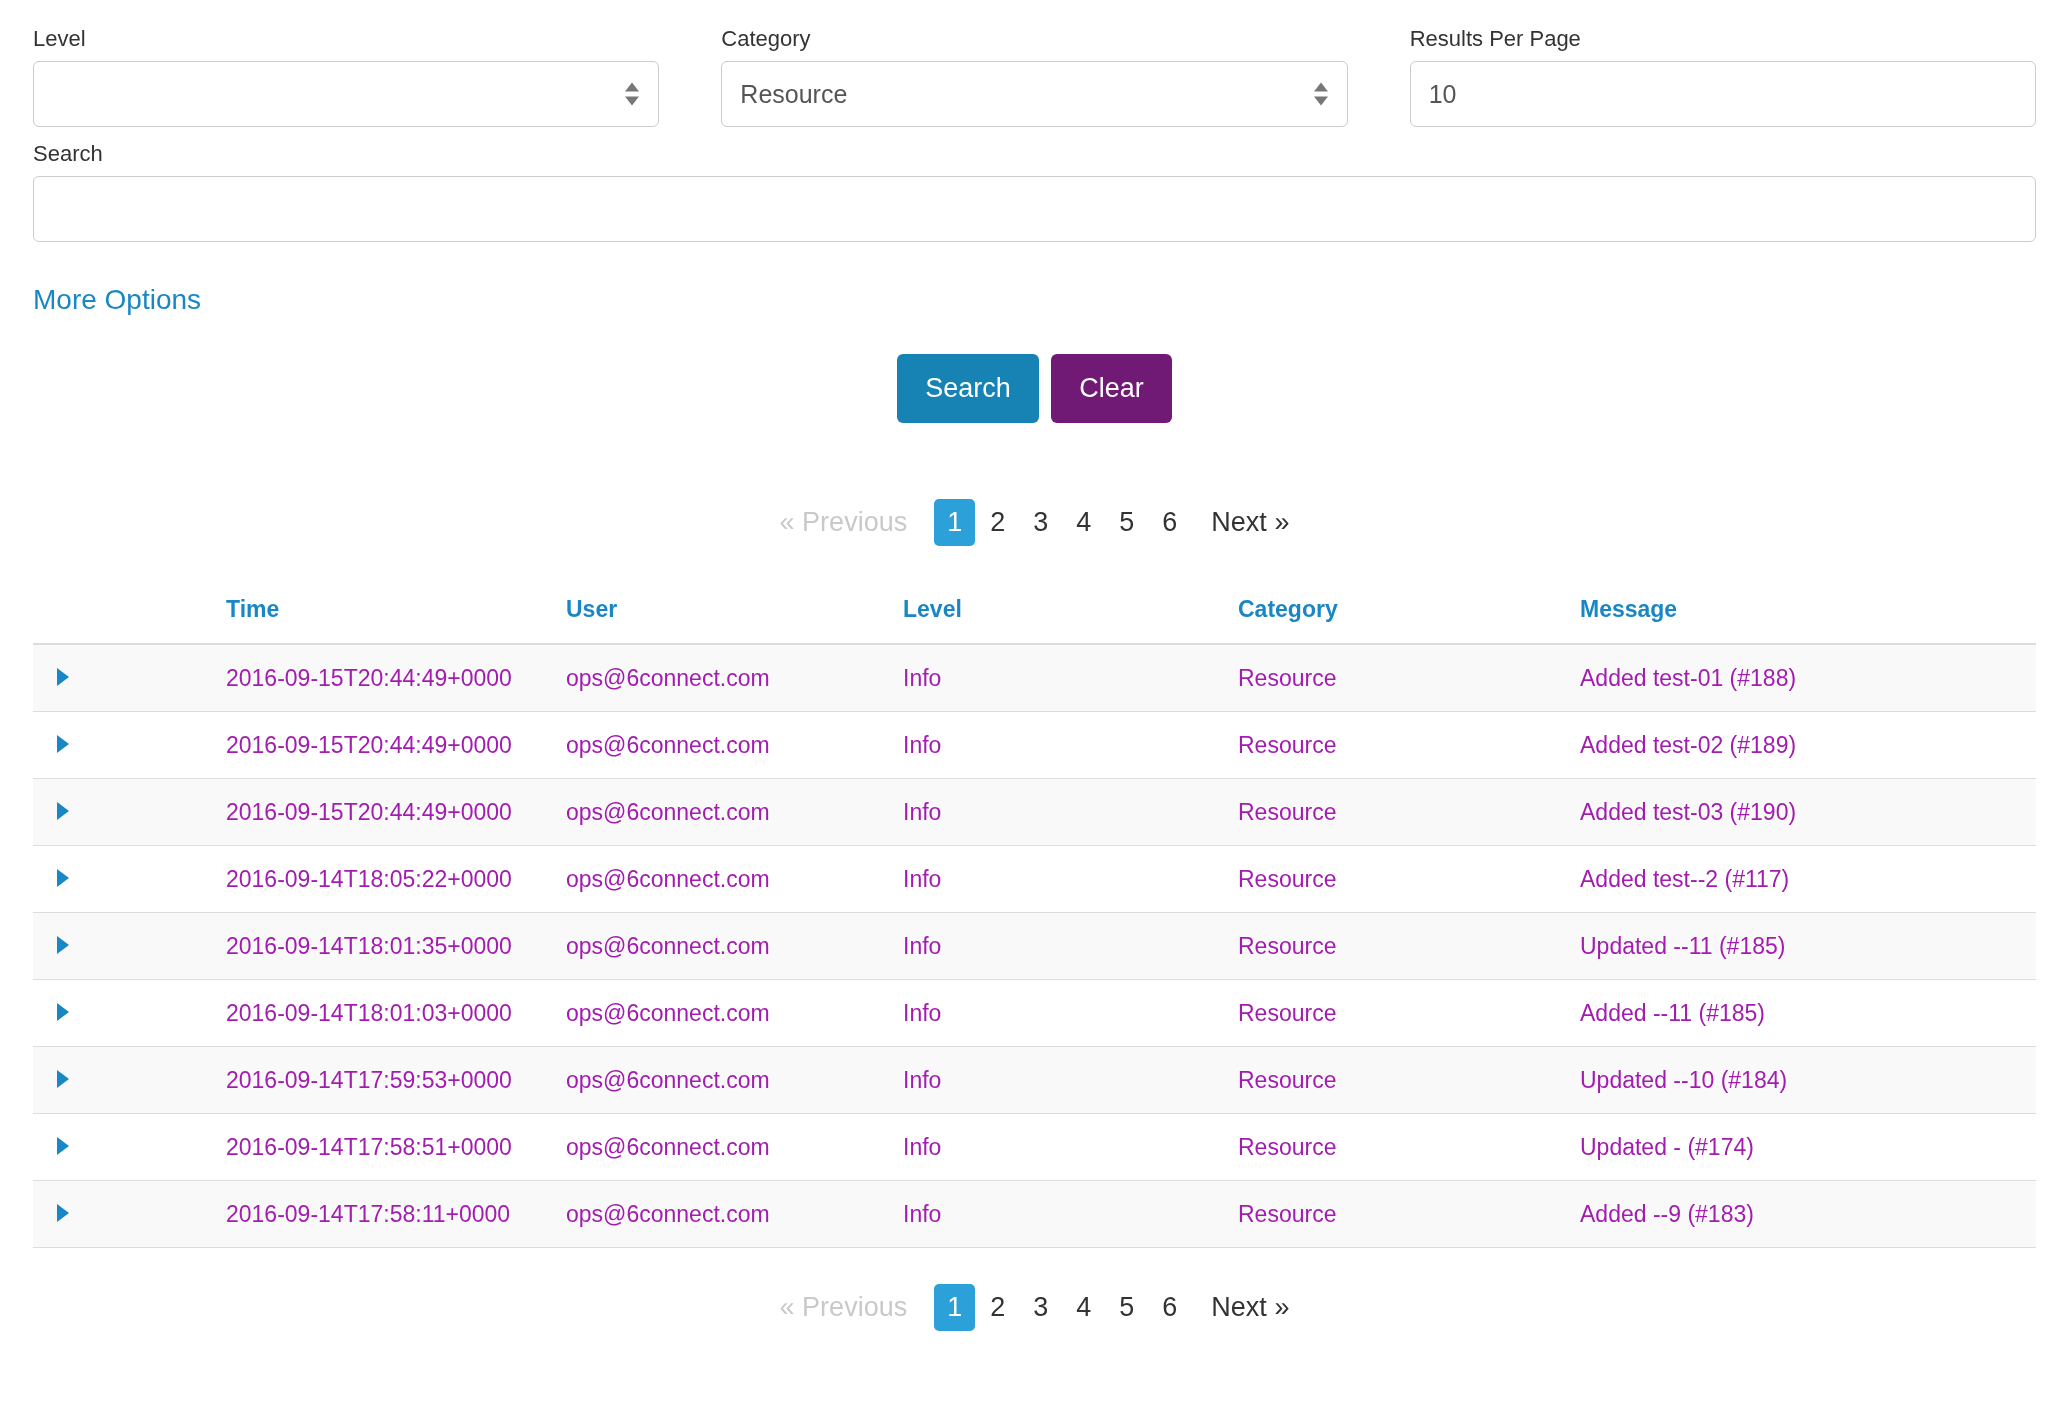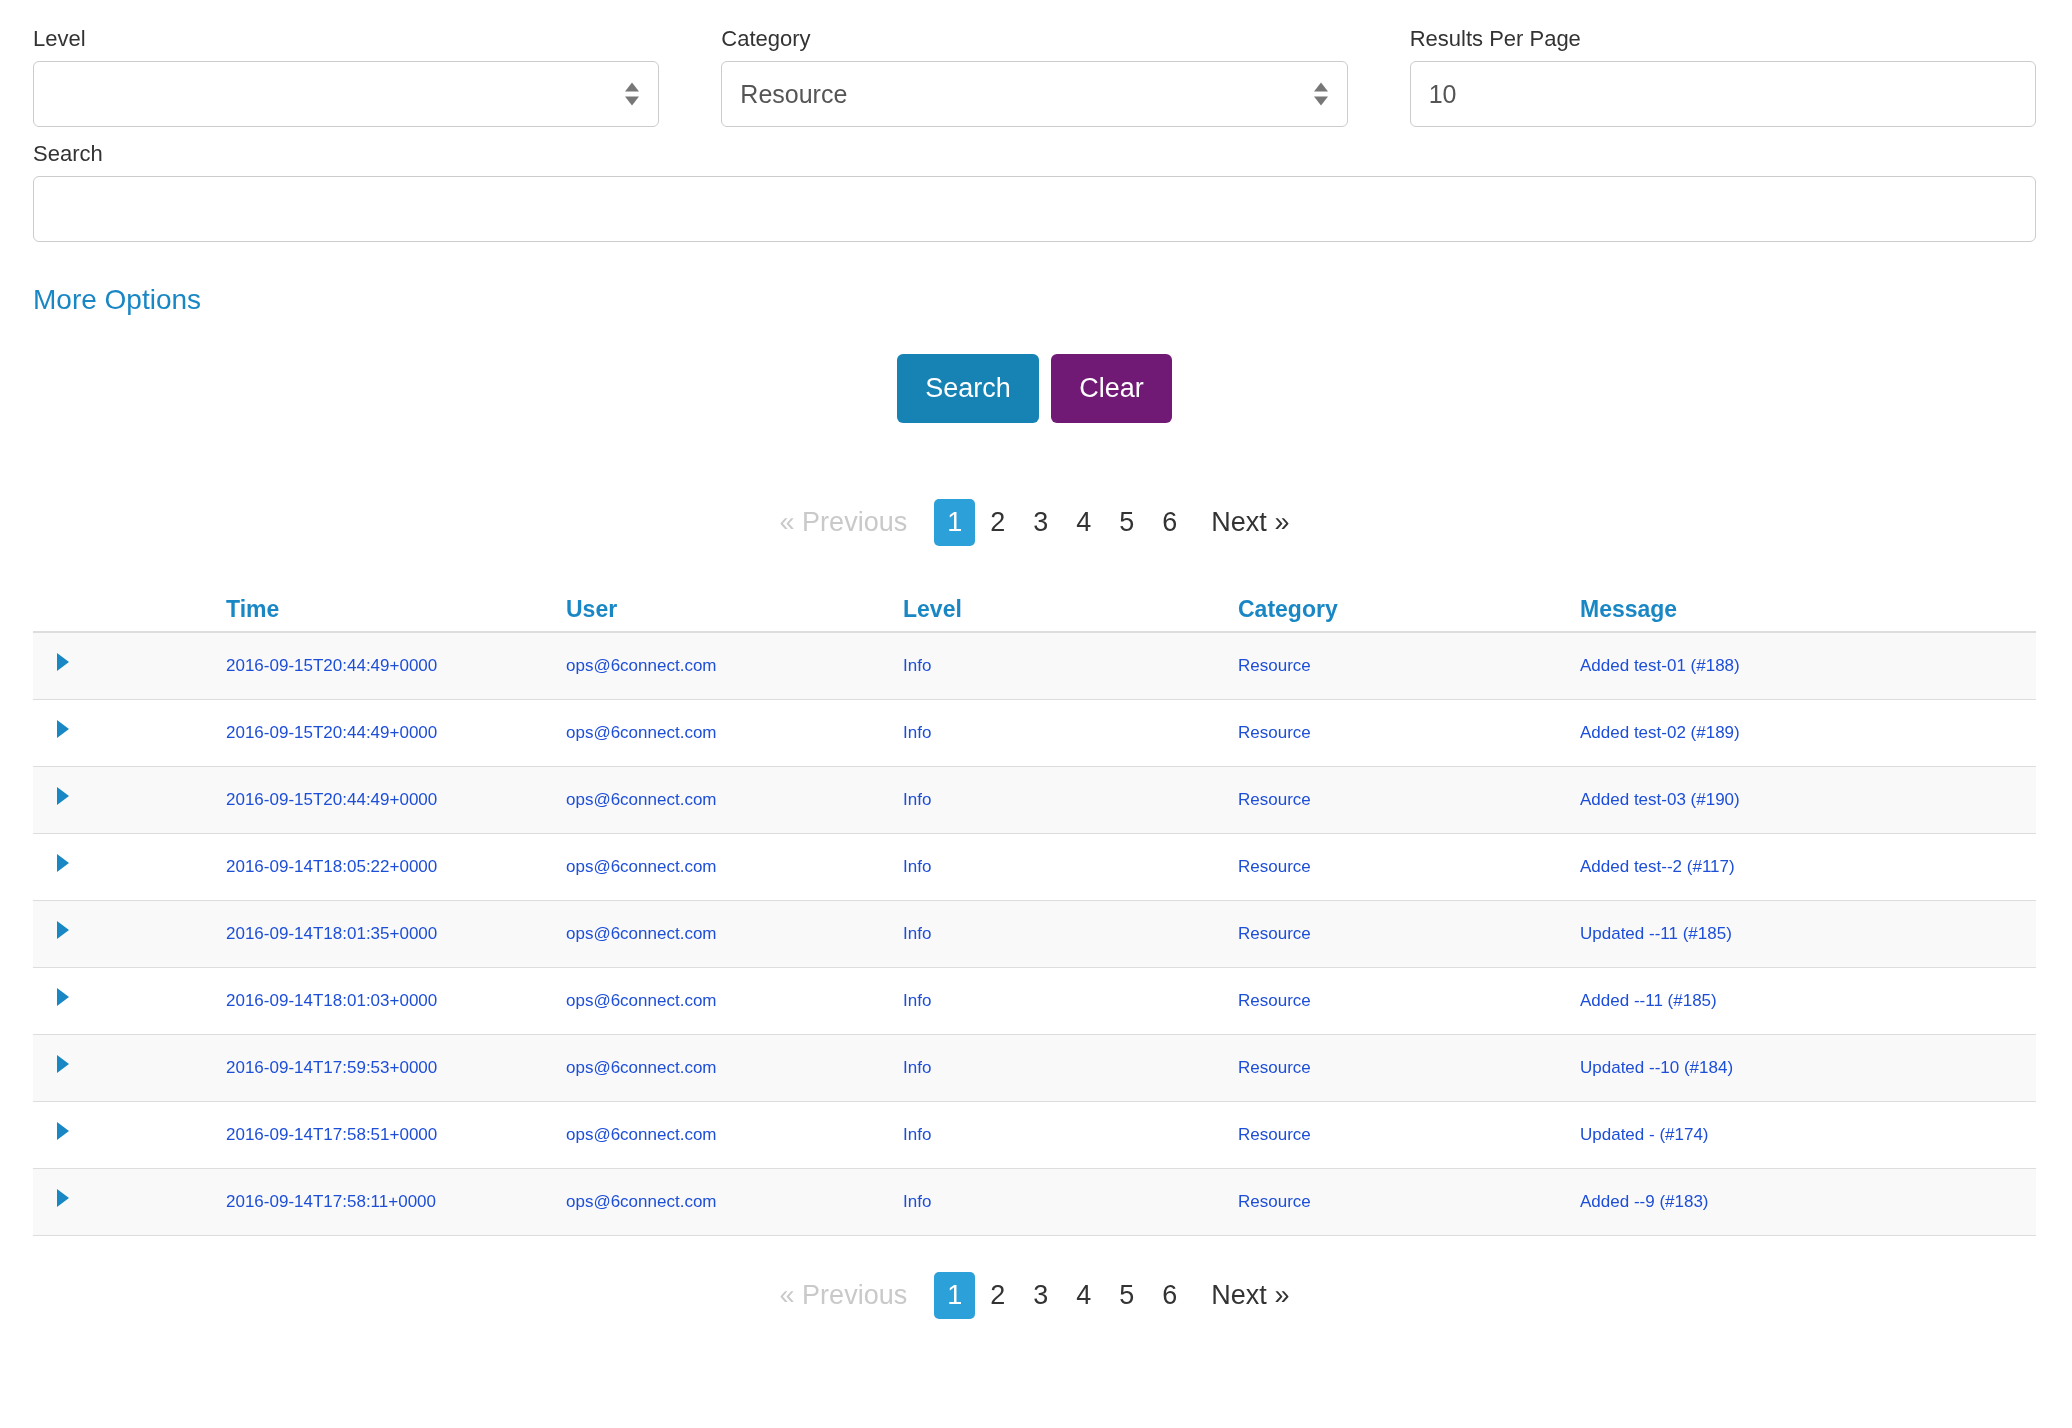--- a/index.html
+++ b/index.html
@@ -115,27 +115,27 @@
     width: 100%;
     border-collapse: collapse;
     margin-top: 40px;
     table-layout: fixed;
   }
   .log-table th {
     text-align: left;
     font-size: 23px;
     font-weight: bold;
     color: #1a87c5;
-    padding: 10px 8px 8px 8px;
+    padding: 10px 8px 20px 8px;
     border-bottom: 2px solid #dddddd;
     cursor: pointer;
   }
   .log-table td {
-    font-size: 17px;
-    color: #1d4ed8;
+    font-size: 23px;
+    color: #a21caf;
     line-height: 26px;
     padding: 20px 8px;
     border-top: 1px solid #dddddd;
     vertical-align: middle;
     white-space: nowrap;
     overflow: hidden;
   }
   .log-table tbody tr:nth-child(odd)  { background: #f9f9f9; }
   .log-table tbody tr:nth-child(even) { background: #ffffff; }
   .log-table tbody tr:last-child td { border-bottom: 1px solid #dddddd; }

